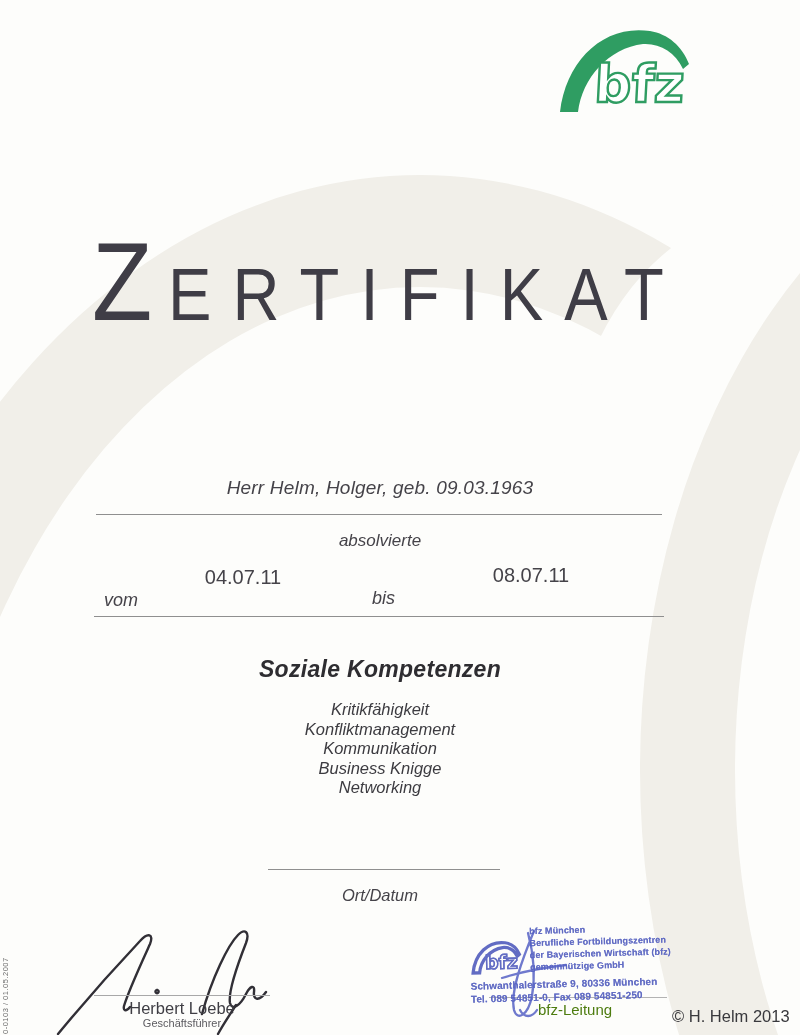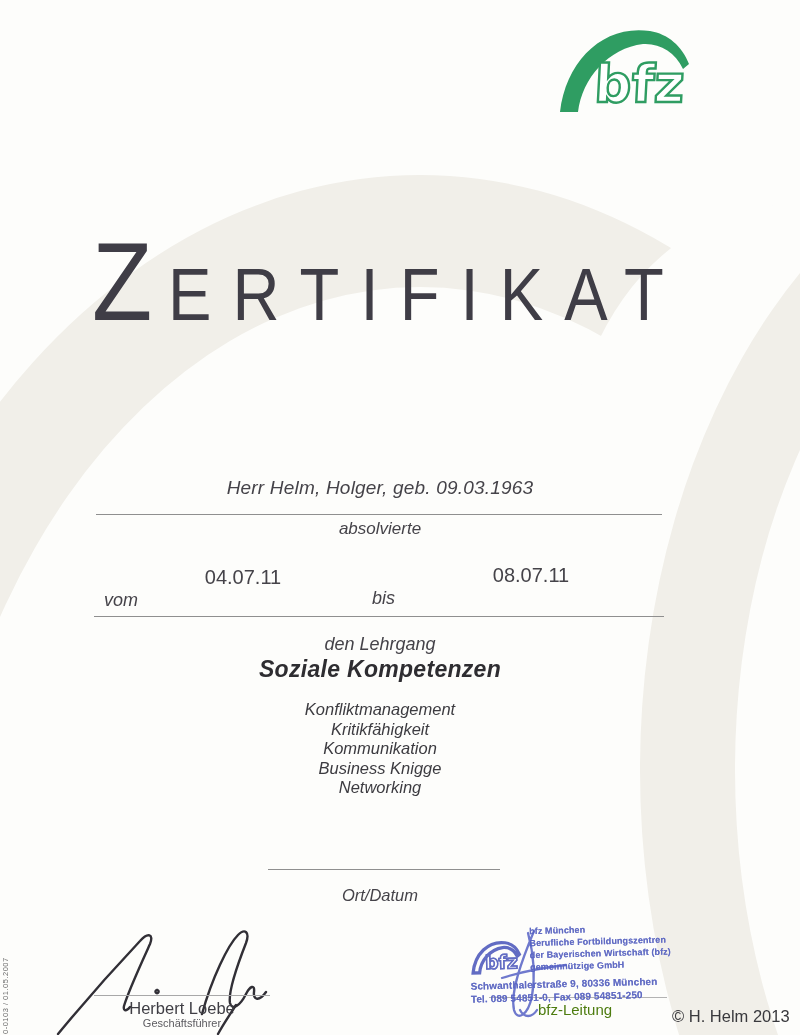--- a/index.html
+++ b/index.html
@@ -37,21 +37,21 @@
   .heading .cap{font-size:112px;line-height:1;letter-spacing:18px;}
   .heading .rest{font-size:74px;line-height:1;letter-spacing:24px;}
   
   .abs{position:absolute;z-index:2;}
   .col-center{left:90px;width:580px;text-align:center;font-style:italic;}
   .rule{border-top:1.5px solid #8f8f8f;height:0;}
   .rule-thin{border-top:1px solid #a8a8a8;height:0;}
   .italic{font-style:italic;}
   .recipient{top:477px;font-size:19px;letter-spacing:.2px;}
   .line1{top:514px;left:96px;width:566px;}
-  .absolvierte{top:519px;font-size:17px;}
+  .absolvierte{top:531px;font-size:17px;}
   .date-from{top:566px;left:158px;width:170px;text-align:center;font-size:20px;}
   .date-to{top:564px;left:446px;width:170px;text-align:center;font-size:20px;}
   .vom{top:590px;left:104px;font-size:18px;}
   .bis{top:588px;left:372px;font-size:18px;}
   .line2{top:616px;left:94px;width:570px;}
   .course-intro{top:634px;font-size:18px;}
   .course-title{top:656px;font-size:23px;font-weight:bold;color:#2e2d31;letter-spacing:.3px;}
   .topics{top:700px;font-size:16.5px;line-height:19.5px;color:#3c3b40;}
   .place-date{top:827px;font-size:17.5px;}
   .line3{top:869px;left:268px;width:232px;}
@@ -103,25 +103,24 @@
   <div class="abs col-center recipient">Herr Helm, Holger, geb. 09.03.1963</div>
   <div class="abs rule line1"></div>
   <div class="abs col-center italic absolvierte">absolvierte</div>
 
   <div class="abs date-from">04.07.11</div>
   <div class="abs date-to">08.07.11</div>
   <div class="abs italic vom">vom</div>
   <div class="abs italic bis">bis</div>
   <div class="abs rule line2"></div>
 
-  <div class="abs col-center italic course-intro">den Lehrgang</div>
   <div class="abs col-center course-title">Soziale Kompetenzen</div>
   <div class="abs col-center topics">
+    <div>Kritikfähigkeit</div>
     <div>Konfliktmanagement</div>
-    <div>Kritikfähigkeit</div>
     <div>Kommunikation</div>
     <div>Business Knigge</div>
     <div>Networking</div>
   </div>
 
   <div class="abs rule line3"></div>
   <div class="abs col-center italic ort-datum">Ort/Datum</div>
 
   <svg class="abs sig-left-svg" viewBox="0 0 250 120">
     <g fill="none" stroke="#312f36" stroke-width="2.4" stroke-linecap="round">

